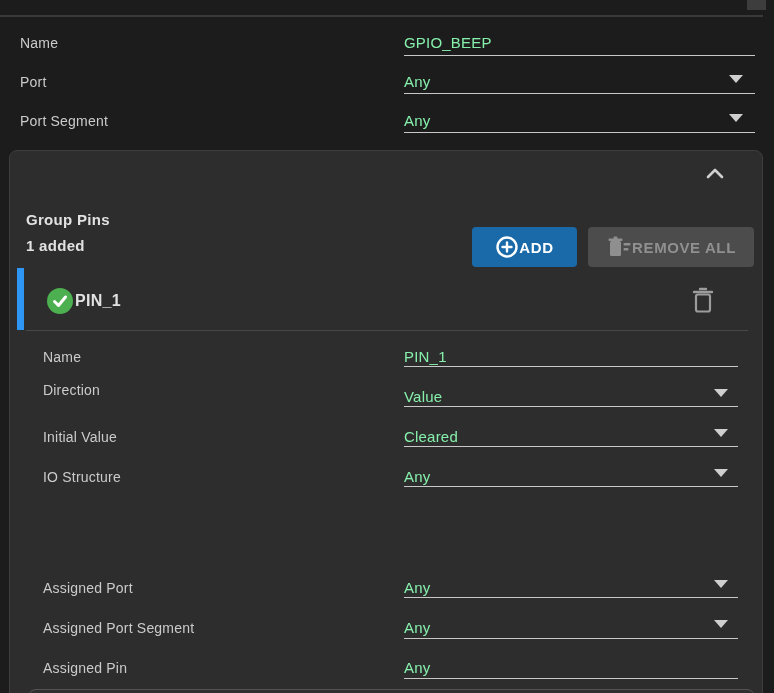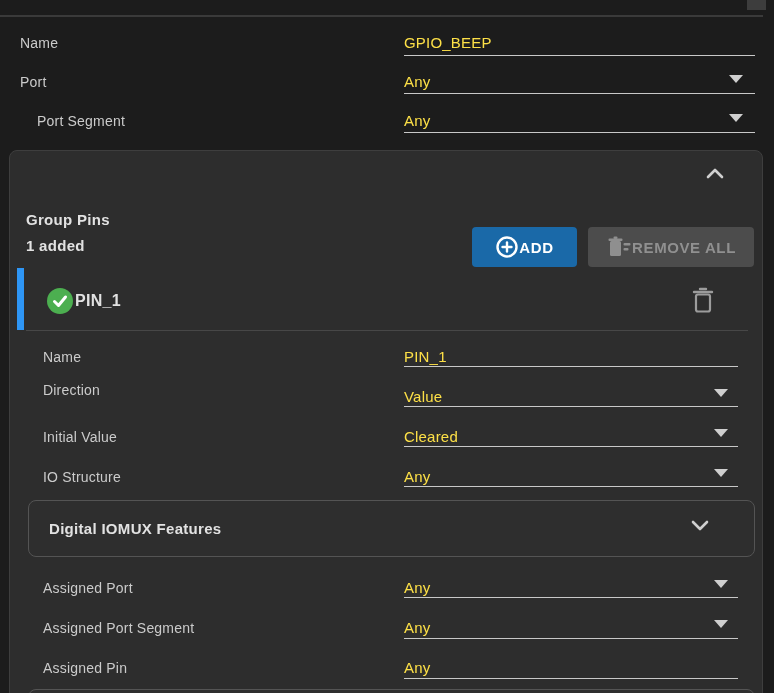--- a/index.html
+++ b/index.html
@@ -1,20 +1,20 @@
 <!DOCTYPE html>
 <html><head>
 <meta charset="utf-8">
 <style>
   html,body{margin:0;padding:0;background:#1c1c1c;}
   #screen{position:relative;width:774px;height:693px;background:#1c1c1c;overflow:hidden;
           font-family:"Liberation Sans",sans-serif;-webkit-font-smoothing:antialiased;}
   .abs{position:absolute;}
   .lbl{font-size:14px;line-height:20px;color:#cbcbcb;letter-spacing:.2px;white-space:nowrap;}
-  .val{font-size:15px;line-height:20px;color:#fde047;letter-spacing:.2px;white-space:nowrap;}
+  .val{font-size:15px;line-height:20px;color:#86efac;letter-spacing:.2px;white-space:nowrap;}
   .uline{height:1px;background:#c8c8c8;}
   .tri{width:0;height:0;border-left:7px solid transparent;border-right:7px solid transparent;border-top:8px solid #cfcfcf;}
   .card{background:#2d2d2d;border:1px solid #3e3e3e;border-radius:8px;box-sizing:border-box;}
   .subcard{background:#2e2e2e;border:1px solid #545454;border-radius:8px;box-sizing:border-box;}
   .heading{font-size:15px;font-weight:bold;color:#e2e2e2;letter-spacing:.3px;white-space:nowrap;}
   .btn{display:flex;align-items:center;justify-content:center;border-radius:4px;box-sizing:border-box;cursor:pointer;}
   .btn-label{font-size:15px;font-weight:bold;letter-spacing:.6px;}
   .divider{height:1px;background:#474747;}
   svg{display:block;}
 </style>
@@ -33,21 +33,21 @@
   </div>
 
   <div>
     <span class="abs lbl" style="left:20px;top:72px;">Port</span>
     <span class="abs val" style="left:404px;top:72px;">Any</span>
     <div class="abs uline" style="left:404px;top:93px;width:351px;"></div>
     <div class="abs tri" style="left:729px;top:75px;"></div>
   </div>
 
   <div>
-    <span class="abs lbl" style="left:37px;top:111px;">Port Segment</span>
+    <span class="abs lbl" style="left:20px;top:111px;">Port Segment</span>
     <span class="abs val" style="left:404px;top:111px;">Any</span>
     <div class="abs uline" style="left:404px;top:132px;width:351px;"></div>
     <div class="abs tri" style="left:729px;top:114px;"></div>
   </div>
 
   <div class="abs card" style="left:9px;top:150px;width:754px;height:562px;">
 
     <span class="abs heading" style="left:17px;top:171px;position:fixed;"></span>
   </div>
 
@@ -121,28 +121,20 @@
     <div class="abs tri" style="left:714px;top:429px;"></div>
   </div>
 
   <div>
     <span class="abs lbl" style="left:43px;top:467px;">IO Structure</span>
     <span class="abs val" style="left:404px;top:467px;">Any</span>
     <div class="abs uline" style="left:404px;top:486px;width:334px;"></div>
     <div class="abs tri" style="left:714px;top:469px;"></div>
   </div>
 
-  <div class="abs subcard" style="left:28px;top:500px;width:727px;height:57px;">
-    <span class="heading" style="position:absolute;left:20px;top:19px;">Digital IOMUX Features</span>
-    <div style="position:absolute;right:44px;top:18px;">
-      <svg width="20" height="14" viewBox="0 0 20 14">
-          <polyline points="3,3 10,10 17,3" fill="none" stroke="#cfcfcf" stroke-width="2.6" stroke-linecap="round" stroke-linejoin="round"></polyline>
-        </svg>
-    </div>
-  </div>
 
   <div>
     <span class="abs lbl" style="left:43px;top:578px;text-align:center;">Assigned Port</span>
     <span class="abs val" style="left:404px;top:578px;">Any</span>
     <div class="abs uline" style="left:404px;top:597px;width:334px;"></div>
     <div class="abs tri" style="left:714px;top:580px;"></div>
   </div>
 
   <div>
     <span class="abs lbl" style="left:43px;top:618px;">Assigned Port Segment</span>

